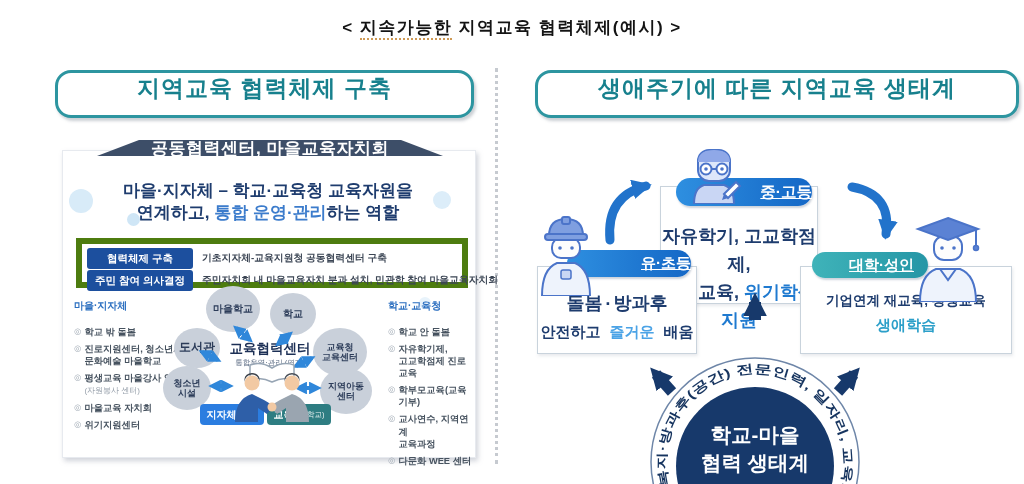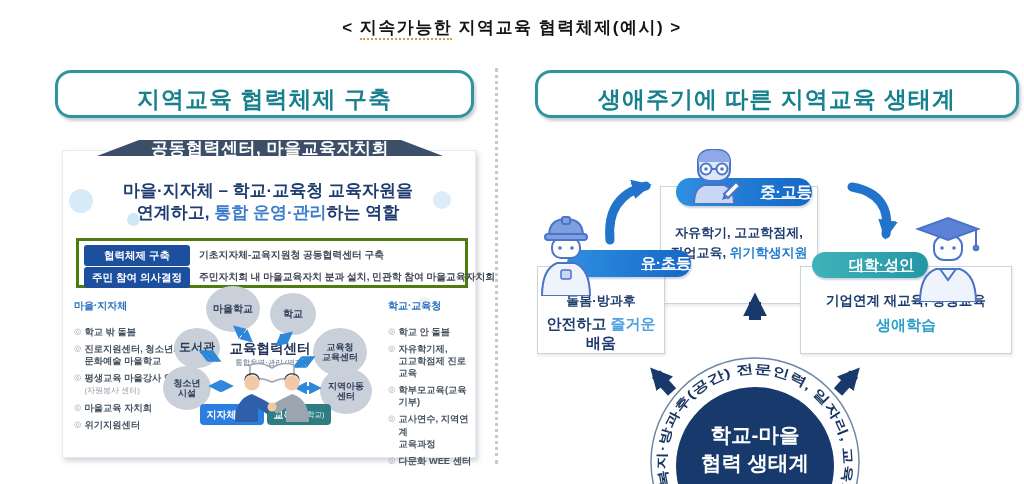--- a/index.html
+++ b/index.html
@@ -4,40 +4,40 @@
 <style>
   html,body{margin:0;padding:0;background:#fff;}
   #canvas{position:relative;width:1024px;height:484px;background:#fff;overflow:hidden;
           font-family:"Liberation Sans","DejaVu Sans",sans-serif;}
   
   .main-title{position:absolute;top:16px;left:0;right:0;text-align:center;
               font-size:17px;font-weight:bold;color:#141414;letter-spacing:1.5px;}
   .main-title .squiggle{border-bottom:2px dotted #cf9a55;padding-bottom:1px;}
   
   .panel-header{position:absolute;height:42px;background:#fff;border:3px solid #2d95a0;
-                border-radius:16px;display:flex;align-items:flex-end;justify-content:center;
+                border-radius:16px;display:flex;align-items:flex-start;justify-content:center;
                 font-size:23px;font-weight:bold;color:#17808d;letter-spacing:1px;
                 box-shadow:2px 3px 3px rgba(110,120,135,.35);}
   #left-header{left:55px;top:70px;width:413px;}
   #right-header{left:535px;top:70px;width:478px;}
   
   .divider{position:absolute;left:495px;top:68px;height:396px;width:0;border-left:3px dotted #c6cad0;}
   
   .content-box{position:absolute;left:62px;top:150px;width:412px;height:306px;background:#fff;
                border:1px solid #e7eaef;box-shadow:2px 3px 5px rgba(120,130,150,.35);}
   .bubble{position:absolute;border-radius:50%;}
   .ribbon{position:absolute;left:97px;top:140px;width:346px;height:16px;background:#3d4e68;
           clip-path:polygon(42px 0,calc(100% - 42px) 0,100% 100%,0 100%);
           color:#fff;font-size:17px;font-weight:bold;letter-spacing:.5px;
           display:flex;align-items:center;justify-content:center;}
   .role-heading{position:absolute;left:72px;top:180px;width:392px;text-align:center;
                 font-size:17px;font-weight:800;color:#1e3c6e;line-height:1.32;}
   .role-heading .em{color:#3c7ccc;}
   .rows-box{position:absolute;left:76px;top:238px;width:392px;height:50px;background:#fff;
-            border:3px solid #4d7c0f;box-sizing:border-box;padding:3px 5px;}
+            border:6px solid #4d7c0f;box-sizing:border-box;padding:3px 5px;}
   .action-row{display:flex;align-items:center;height:21px;margin:1px 0;}
   .action-label{flex:none;width:106px;background:#1c4f9e;color:#fff;font-size:10.5px;font-weight:bold;
                 text-align:center;border-radius:3px;padding:3.5px 0;}
   .action-desc{margin-left:9px;font-size:9.8px;color:#3b4554;font-weight:600;white-space:nowrap;}
   
   .side-col{position:absolute;top:299px;}
   #village-col{left:74px;width:122px;}
   #school-col{left:388px;width:84px;}
   .col-header{font-size:10px;font-weight:bold;color:#2b6fc0;margin-bottom:13px;}
   .col-item{display:flex;font-size:9.3px;color:#46525f;font-weight:600;line-height:1.3;margin-bottom:5px;}
@@ -59,23 +59,23 @@
   .net-btn{position:absolute;top:404px;width:64px;height:21px;border-radius:4px;color:#fff;
            display:flex;align-items:center;justify-content:center;font-size:10px;font-weight:bold;}
   #net-btn-0{left:200px;background:#2b7de0;}
   #net-btn-1{left:267px;background:#2e7d82;}
   .net-btn .sub{font-size:7.5px;font-weight:normal;opacity:.9;margin-left:1px;}
   .svg-abs{position:absolute;pointer-events:none;}
   
   .stage-box{position:absolute;background:#fff;border:1px solid #c9d3dc;box-sizing:border-box;
              text-align:center;box-shadow:1px 2px 3px rgba(130,140,155,.18);}
   #box-secondary{left:660px;top:186px;width:158px;height:118px;padding-top:36px;z-index:2;}
-  #box-elementary{left:537px;top:266px;width:128px;height:88px;padding-top:24px;z-index:2;}
+  #box-elementary{left:537px;top:266px;width:160px;height:88px;padding-top:24px;z-index:2;font-family:Liberation Mono, monospace;}
   #box-adult{left:800px;top:266px;width:212px;height:88px;padding-top:24px;z-index:2;}
-  .stage-line1{font-size:13px;font-weight:800;color:#1e3c6e;line-height:1.55;}
+  .stage-line1{font-size:18px;font-weight:800;color:#1e3c6e;line-height:1.55;}
   .stage-line2{font-size:15px;font-weight:800;color:#1e3c6e;margin-top:4px;}
   .em-blue{color:#1f7ad0;}
   .em-light{color:#4ba3e6;}
   .em-teal{color:#2b9fc9;}
   .pill{position:absolute;border-radius:14px;color:#fff;font-weight:bold;display:flex;
         align-items:center;justify-content:flex-end;z-index:3;
         box-shadow:1px 2px 2px rgba(90,110,140,.3);text-decoration:underline;}
   #pill-secondary{left:676px;top:178px;width:136px;height:28px;font-size:15.5px;
                   background:linear-gradient(90deg,#2e8fe0,#1467c6);padding-left:44px;box-sizing:border-box;}
   #pill-elementary{left:567px;top:250px;width:124px;height:27px;font-size:15px;

